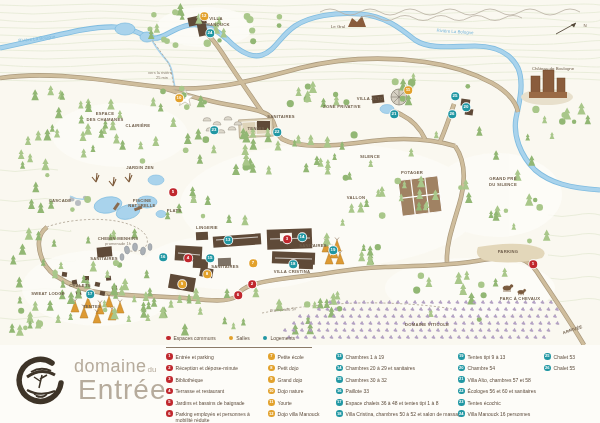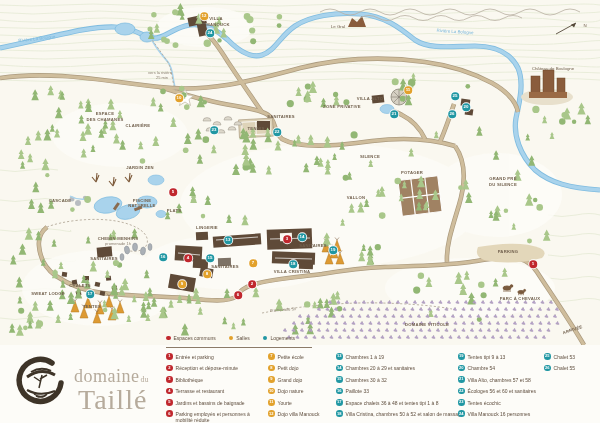--- a/index.html
+++ b/index.html
@@ -23,21 +23,21 @@
   #legend-sep{position:absolute;left:166px;top:17px;width:146px;border-top:1px solid #8c7b68;}
   .legend-col{position:absolute;top:23px;}
   .legend-item{display:flex;align-items:flex-start;gap:3px;margin-bottom:4.2px;}
   .legend-num{flex:0 0 auto;width:6.6px;height:6.6px;border-radius:50%;color:#fff;font-size:4px;font-weight:bold;
     display:flex;align-items:center;justify-content:center;line-height:1;margin-top:0.2px;}
   .legend-label{font-size:5px;color:#5f4e3e;white-space:nowrap;line-height:1.25;padding-top:1px;}
   .legend-label.wrap{white-space:normal;width:86px;}
   
   #logo{position:absolute;left:10px;top:348px;width:170px;height:72px;}
   #logo-mark{position:absolute;left:4px;top:6px;}
-  #logo-text{position:absolute;left:64px;top:18px;color:var(--logo_text);font-family:Liberation Serif, serif;}
+  #logo-text{position:absolute;left:64px;top:8px;color:var(--logo_text);}
   .logo-dom{font-size:18px;letter-spacing:0.5px;}
   .logo-du{font-size:8px;margin-left:1px;}
   .logo-taille{font-size:28px;letter-spacing:1px;margin-top:-3px;margin-left:4px;}
   
   text{font-family:"Liberation Sans",sans-serif;}
   .lbl-b{font-size:4.2px;font-weight:bold;fill:var(--label);letter-spacing:0.25px;}
   .lbl-w{font-size:4.4px;fill:var(--water_label);}
   .lbl-p{font-size:4px;fill:var(--path_label);}
   .lbl-s{font-size:4.4px;fill:var(--label);}
   .river-line{stroke:var(--river);fill:none;}
@@ -987,16 +987,16 @@
     <svg id="logo-mark" width="54" height="58" viewBox="0 0 54 58">
       <path d="M38,9 A21,21 0 1 0 47,29" fill="none" stroke="#3e3428" stroke-width="5.5" stroke-linecap="round"></path>
       <path d="M13,23 Q27,13 41,21" fill="none" stroke="#3e3428" stroke-width="3"></path>
       <path d="M17,18 Q27,12 37,17" fill="none" stroke="#3e3428" stroke-width="2"></path>
       <path d="M28,21 L25,34 M26,27 L20,23 M26,25 L33,21" fill="none" stroke="#3e3428" stroke-width="1.5"></path>
       <path d="M13,36 q13,7 28,1" fill="none" stroke="#3e3428" stroke-width="2.2"></path>
       <path d="M20,40 q7,5 13,0 q-4,5 -11,2" fill="none" stroke="#3e3428" stroke-width="1.4"></path>
     </svg>
     <div id="logo-text">
       <div><span class="logo-dom">domaine</span><span class="logo-du">du</span></div>
-      <div class="logo-taille">Taillé</div>
+      <div class="logo-taille">Entrée</div>
     </div>
   </div>
 </div>
 
 </body></html>

